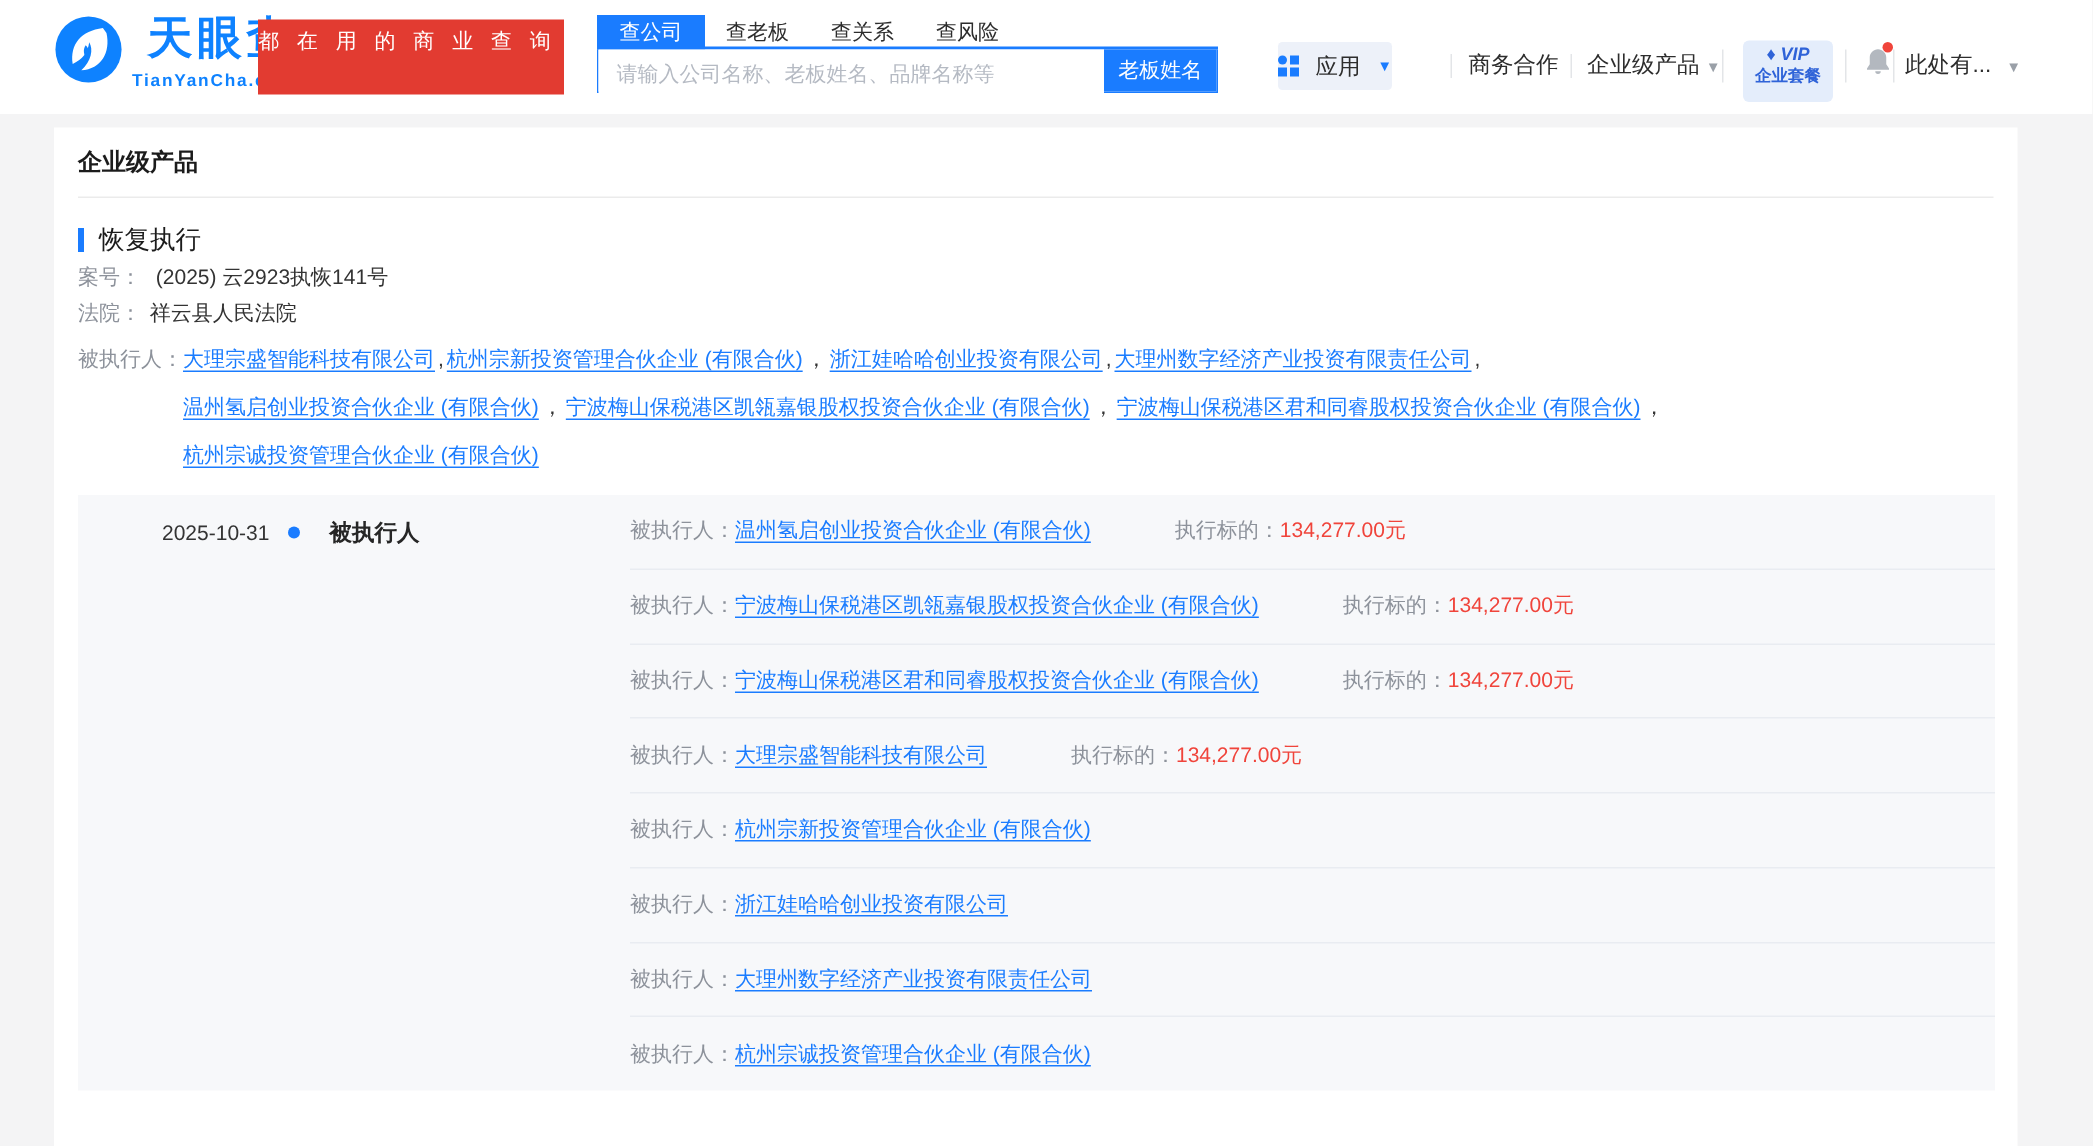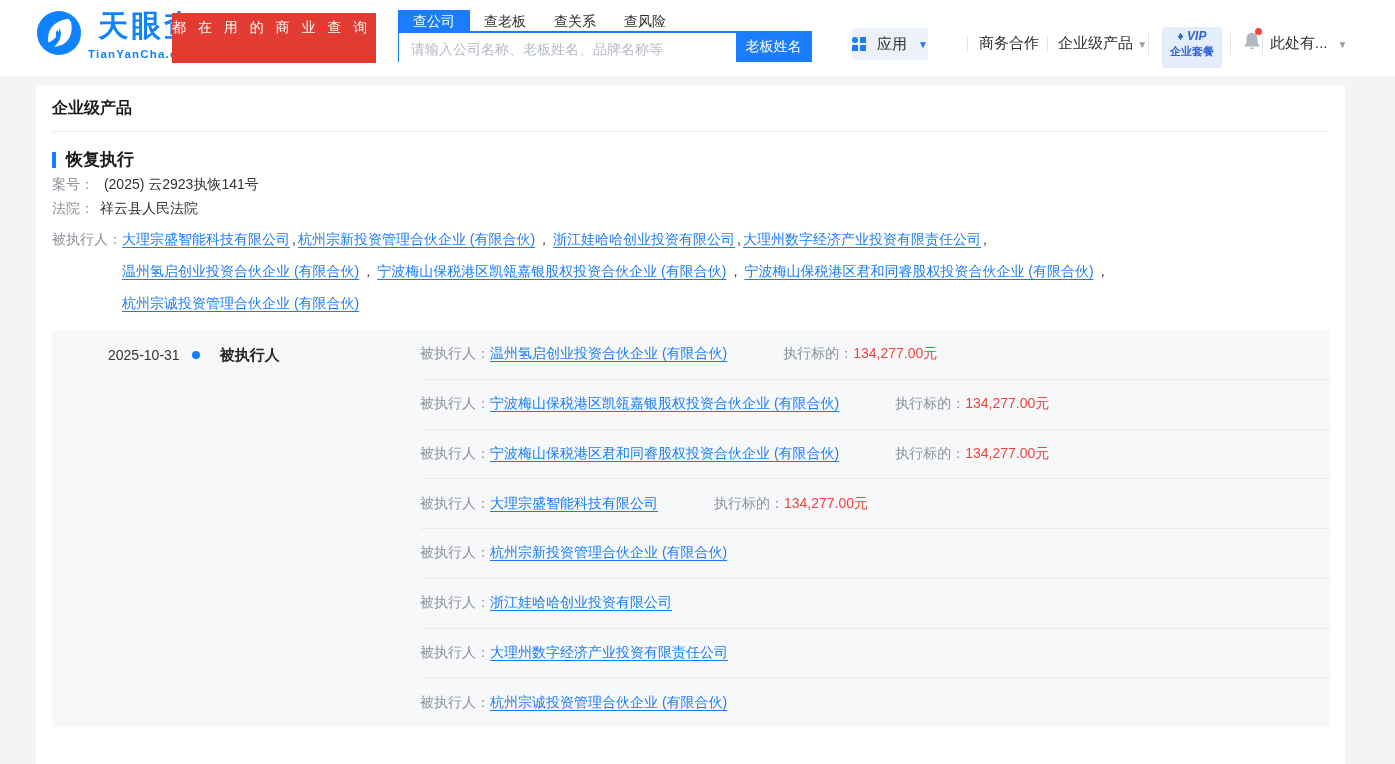--- a/index.html
+++ b/index.html
@@ -46,21 +46,21 @@
   .bell{position:absolute;left:1241px;top:30px;width:22px;height:22px;cursor:pointer;}
   .bell-dot{position:absolute;left:14px;top:-2px;width:7px;height:7px;border-radius:50%;background:#f0443b;}
   .more{position:absolute;left:1270px;top:34px;font-size:15px;color:#2d2d2d;cursor:pointer;}
   .more .caret{margin-left:10px;}
 
   
   .card{position:absolute;left:36px;top:85px;width:1309px;height:679px;background:#fff;padding:0 16px;}
   .page-title{font-size:16px;font-weight:bold;color:var(--title-dark);padding:13px 0 12px 0;border-bottom:1px solid var(--divider);}
   .sec-title{margin-top:16px;display:flex;align-items:center;}
   .sec-bar{width:4px;height:16px;background:var(--accent);margin-right:10px;}
-  .sec-text{font-size:17px;font-weight:bold;color:var(--title-dark);}
+  .sec-text{font-size:17px;font-weight:normal;color:var(--title-dark);}
   .info-line{margin-top:2px;line-height:22px;}
   .info-line .lab{color:var(--label-gray);}
   .info-line .val{color:var(--text-dark);margin-left:6px;}
   .defs{margin-top:4px;display:flex;line-height:32px;}
   .defs .lab{color:var(--label-gray);flex:0 0 auto;}
   .def-line{white-space:nowrap;}
   a.lnk{color:var(--link-blue);text-decoration:underline;text-underline-offset:3px;text-decoration-thickness:1px;cursor:pointer;}
   .sep{color:#333;margin:0 2px;}
 
   .tbl{margin-top:11px;width:1278px;height:397px;background:var(--table-bg);display:flex;}

